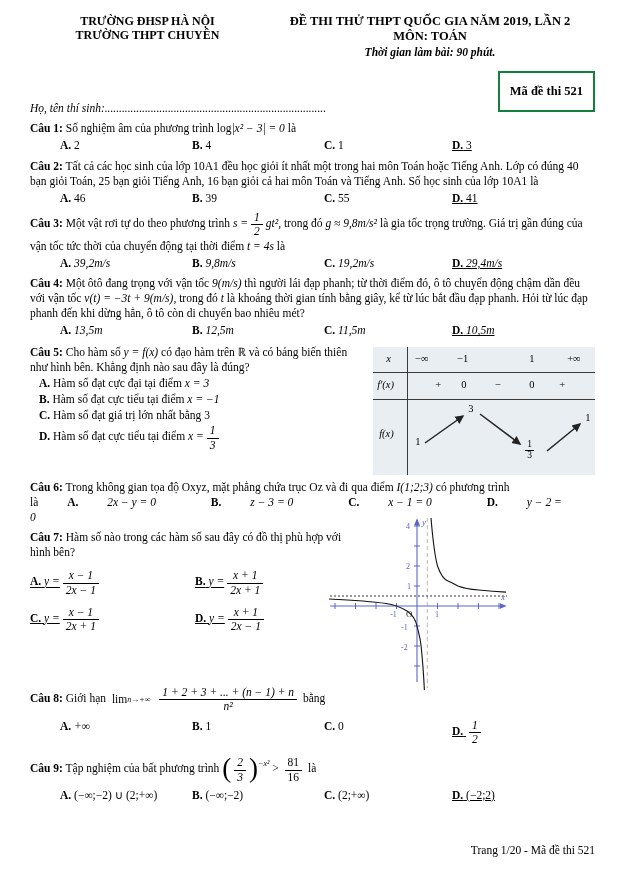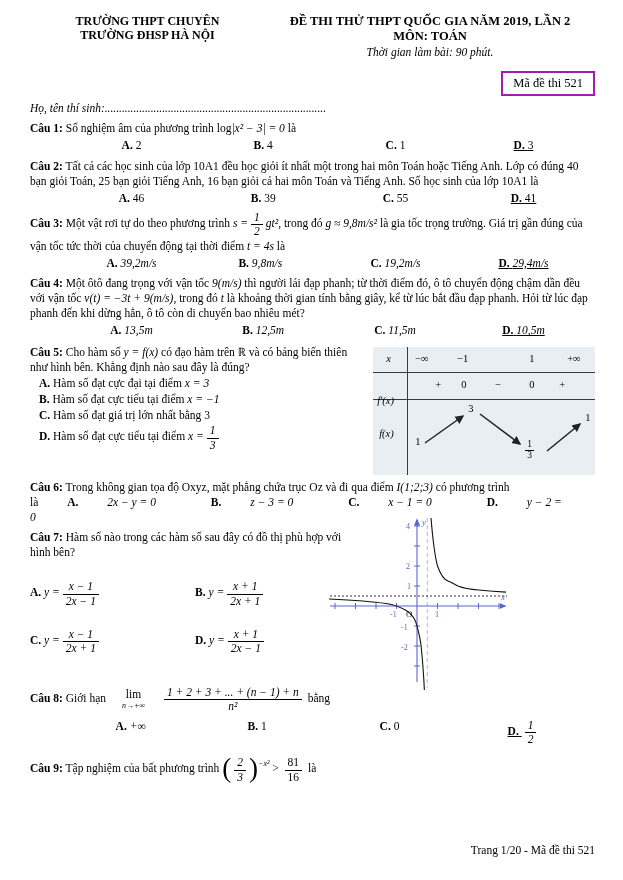--- a/index.html
+++ b/index.html
@@ -8,43 +8,43 @@
     background:#fff; overflow:hidden;
     font-family:"Liberation Serif", serif; font-size:11.5px; color:#000;
     line-height:1.32;
   }
   .content { padding:14px 28px 0 30px; }
 
   
   .hdr { display:flex; }
   .hdr-left { width:235px; text-align:center; font-weight:bold; font-size:12px; line-height:1.18; }
   .hdr-right { flex:1; text-align:center; font-weight:bold; font-size:12.5px; line-height:1.18; }
-  .duration { font-weight:normal; font-style:italic; font-size:11.5px; margin-top:2px; }
+  .duration { font-weight:bold; font-style:italic; font-size:11.5px; margin-top:2px; }
   .codebox {
     position:absolute; top:71px; right:28px;
-    border:2px solid #a21caf; padding:2px 10px; font-weight:normal; font-size:12.5px;
+    border:2px solid #15803d; padding:10px 10px; font-weight:bold; font-size:12.5px;
   }
   .student { margin-top:42px;font-style:italic; }
 
   
   .q { margin-top:5px; }
   .qlabel { font-weight:bold; }
   .m { font-style:italic; }
   .al { font-weight:bold; }
-  .ans-row { display:flex; padding-left:30px; margin-top:2px;justify-content:center; }
+  .ans-row { display:flex; padding-left:30px; margin-top:2px; }
   .ans { width:132px; }
   .ans:nth-child(3) { width:128px; }
   .ans:last-child { width:auto;text-decoration:underline; }
 
   
   .frac { display:inline-flex; flex-direction:column; text-align:center; vertical-align:middle; margin:0 3px; font-style:italic; }
   .frac .num { display:block; border-bottom:1px solid #000; padding:0 3px; line-height:1.15; }
   .frac .den { display:block; padding:0 3px; line-height:1.15; }
   .sup { vertical-align:6px; font-size:8px; font-style:italic; }
-  .lim { display:inline-flex; flex-direction:column; align-items:center; vertical-align:middle; margin:0 13px; }
+  .lim { display:inline-flex; flex-direction:row; align-items:center; vertical-align:middle; margin:0 3px; }
   .lim .limtop { line-height:1; }
   .lim .limsub { font-size:8px; font-style:italic; line-height:1; margin-top:1px; }
   .bp { font-size:27px; font-weight:400; vertical-align:-5px; line-height:0; }
 
   
   .q5wrap { display:flex; margin-top:6px; }
   .q5left { width:352px; }
   .q5opt { margin-top:1px;margin-left:9px; }
   .vtable {
     position:relative; width:233px; height:128px; margin-left:8px; margin-top:2px;
@@ -56,38 +56,38 @@
   .vtable .cell { position:absolute; white-space:nowrap; }
   .vtable .it { font-style:italic; }
   .sfrac { display:inline-flex; flex-direction:column; text-align:center; font-size:9.5px; }
   .sfrac .num { border-bottom:0.8px solid #000; line-height:1.05; padding:0 2px; }
   .sfrac .den { line-height:1.05; padding:0 2px; }
 
   
   .q67 { position:relative; min-height:198px; }
   .q6line2 span { margin-right:26px; }
   .q7opts { width:330px; }
-  .q7row { display:flex; margin-top:20px; }
+  .q7row { display:flex; margin-top:9px;text-decoration:underline; }
   .q7cell { width:165px; }
   .graph-abs { position:absolute; left:297px; top:30px; }
 
   .q8 { margin-top:8px; }
   .q9 { margin-top:10px; }
   .footer { position:absolute; top:843px; right:28px; font-size:11.5px; }
 </style>
 </head>
 <body>
 
 <div class="page">
   <div class="content">
 
     <div class="hdr">
       <div class="hdr-left">
+        <div>TRƯỜNG ĐHSP HÀ NỘI</div>
         <div>TRƯỜNG THPT CHUYÊN</div>
-        <div>TRƯỜNG ĐHSP HÀ NỘI</div>
       </div>
       <div class="hdr-right">
         <div>ĐỀ THI THỬ THPT QUỐC GIA NĂM 2019, LẦN 2</div>
         <div>MÔN: TOÁN</div>
         <div class="duration">Thời gian làm bài: 90 phút.</div>
       </div>
     </div>
 
     <div class="student">Họ, tên thí sinh:.............................................................................</div>
 
@@ -168,21 +168,21 @@
       </div>
       <div class="vtable">
         <div class="vline"></div>
         <div class="hline1"></div>
         <div class="hline2"></div>
         <span class="cell it" style="left:13px; top:5px;">x</span>
         <span class="cell" style="left:42px; top:5px;">−∞</span>
         <span class="cell" style="left:84px; top:5px;">−1</span>
         <span class="cell" style="left:156px; top:5px;">1</span>
         <span class="cell" style="left:194px; top:5px;">+∞</span>
-        <span class="cell it" style="left:4px; top:31px;margin-top:16px;">f′(x)</span>
+        <span class="cell it" style="left:4px; top:31px;">f′(x)</span>
         <span class="cell" style="left:62px; top:31px;">+</span>
         <span class="cell" style="left:88px; top:31px;">0</span>
         <span class="cell" style="left:122px; top:31px;">−</span>
         <span class="cell" style="left:156px; top:31px;">0</span>
         <span class="cell" style="left:186px; top:31px;">+</span>
         <span class="cell it" style="left:6px; top:80px;">f(x)</span>
         <span class="cell" style="left:42px; top:88px;">1</span>
         <span class="cell" style="left:95px; top:55px;">3</span>
         <span class="cell sfrac" style="left:152px; top:93px;">
             <span class="num">1</span>
@@ -325,19 +325,25 @@
       <span class="bp">(</span><span class="frac">
           <span class="num">2</span>
           <span class="den">3</span>
         </span><span class="bp">)</span><span class="sup">−x²</span>
       <span>&gt;</span>
       <span class="frac" style="font-style:normal;justify-content:flex-end;">
           <span class="num">81</span>
           <span class="den">16</span>
         </span>
       <span>là</span>
+      <div class="ans-row" style="margin-top:4px;">
+        <span class="ans"><span class="al">A.</span> <span>(−∞;−2) ∪ (2;+∞)</span></span>
+        <span class="ans"><span class="al">B.</span> <span>(−∞;−2)</span></span>
+        <span class="ans"><span class="al">C.</span> <span>(2;+∞)</span></span>
+        <span class="ans"><span class="al">D.</span> <span>(−2;2)</span></span>
+      </div>
     </div>
 
   </div>
 
   <div class="codebox">Mã đề thi 521</div>
   <div class="footer">Trang 1/20 - Mã đề thi 521</div>
 </div>
 
 </body></html>

